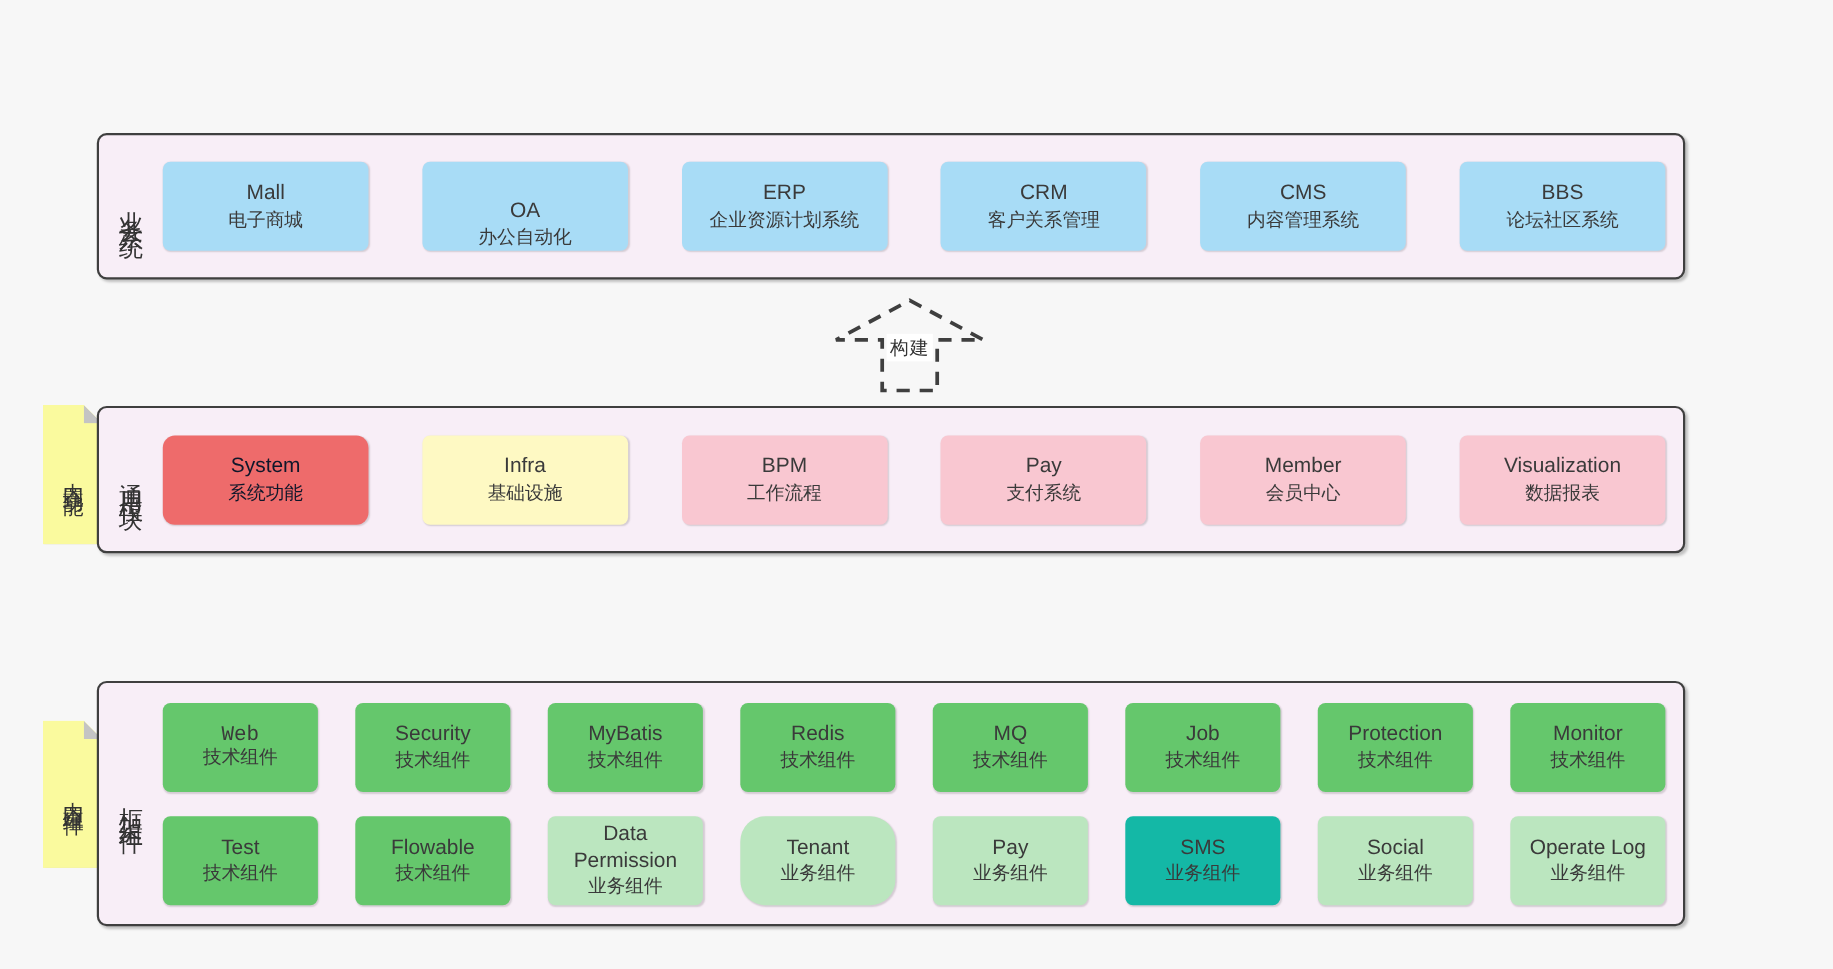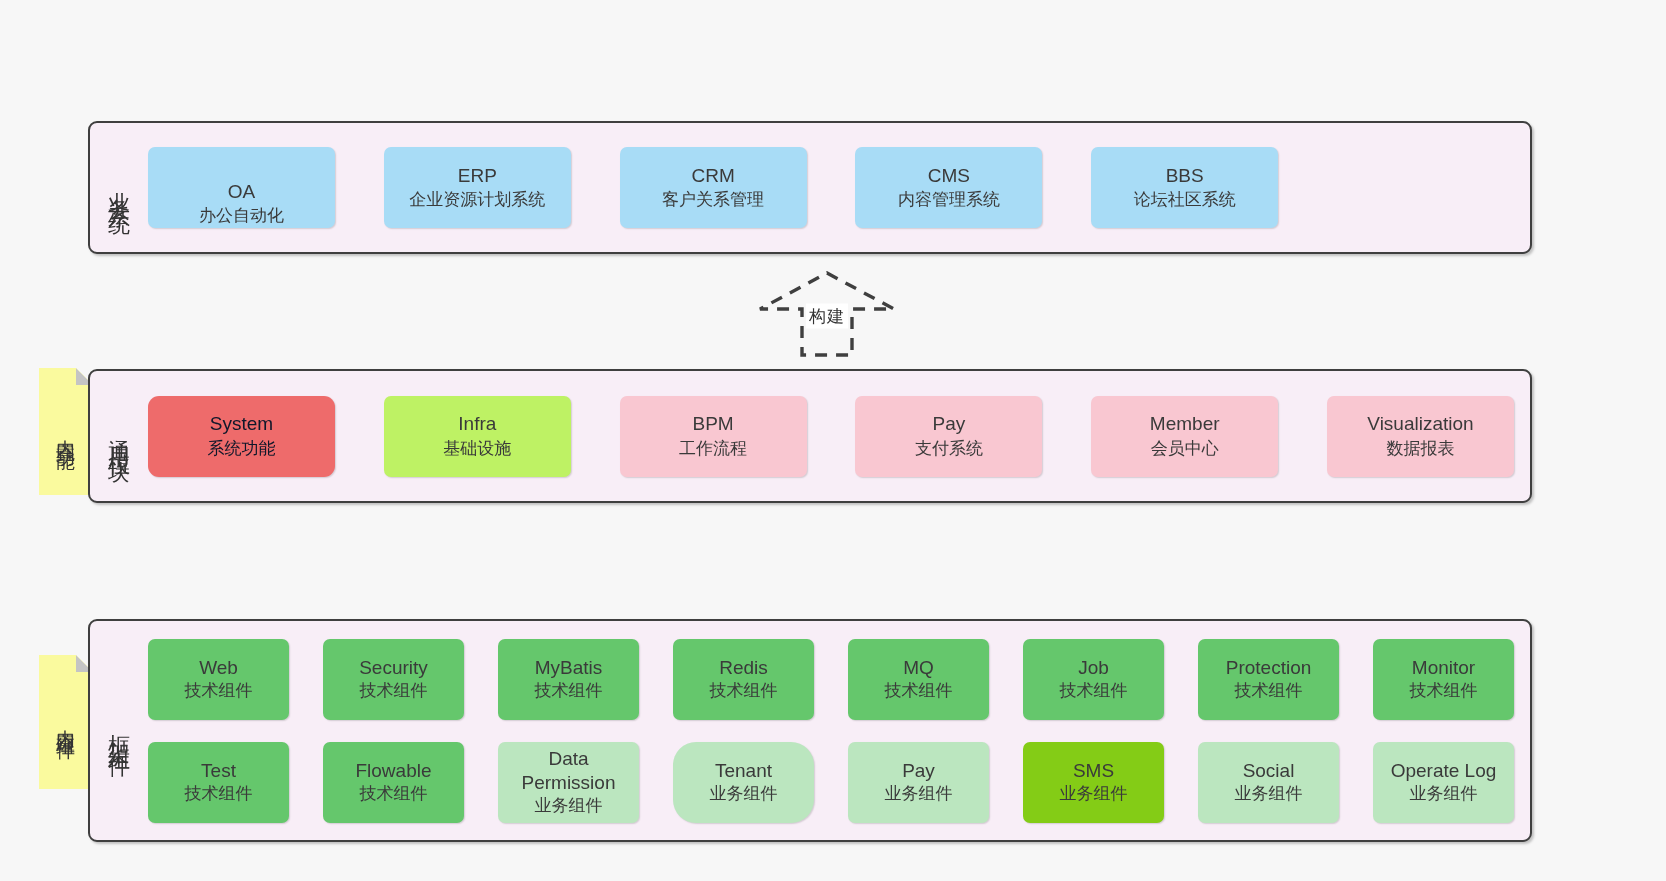--- a/index.html
+++ b/index.html
@@ -115,20 +115,24 @@
       <svg width="140" height="88" viewBox="0 0 140 88">
         <polygon points="70,3 137,39 95,39 95,85 45,85 45,39 3,39" fill="#f7f7f7" stroke="#3f3f3f" stroke-width="3.4" stroke-dasharray="12,9"></polygon>
       </svg>
       <span class="arrow-label" style="background: rgb(255, 255, 255);">构建</span>
     </div>
     <div class="layer" style="top: 121px; height: 133px; background: rgb(248, 238, 247); border-color: rgb(63, 63, 63);">
       <div class="layer-label">
         <span>业务系统</span>
       </div>
       <div class="boxes" style="grid-template-columns: repeat(6, 187px); grid-template-rows: repeat(1, 81px);">
+        <div class="box" style="background: rgb(168, 220, 246); color: rgb(58, 58, 58);">
+          <div class="t">Mall</div>
+          <div class="s">电子商城</div>
+        </div>
         <div class="box" style="background: rgb(168, 220, 246); color: rgb(58, 58, 58); justify-content: flex-end;">
           <div class="t">OA</div>
           <div class="s">办公自动化</div>
         </div>
         <div class="box" style="background: rgb(168, 220, 246); color: rgb(58, 58, 58);">
           <div class="t">ERP</div>
           <div class="s">企业资源计划系统</div>
         </div>
         <div class="box" style="background: rgb(168, 220, 246); color: rgb(58, 58, 58); align-items: center;">
           <div class="t">CRM</div>
@@ -150,21 +154,21 @@
     </div>
     <div class="layer" style="top: 369px; height: 134px; background: rgb(248, 238, 247); border-color: rgb(63, 63, 63);">
       <div class="layer-label">
         <span>通用模块</span>
       </div>
       <div class="boxes" style="grid-template-columns: repeat(6, 187px); grid-template-rows: repeat(1, 81px);">
         <div class="box" style="background: rgb(238, 107, 107); color: #0f172a; border-radius: 11px;">
           <div class="t">System</div>
           <div class="s">系统功能</div>
         </div>
-        <div class="box" style="background: #bef264; color: rgb(58, 58, 58);">
+        <div class="box" style="background: #fef9c3; color: rgb(58, 58, 58);">
           <div class="t">Infra</div>
           <div class="s">基础设施</div>
         </div>
         <div class="box" style="background: rgb(249, 199, 209); color: rgb(58, 58, 58);">
           <div class="t">BPM</div>
           <div class="s">工作流程</div>
         </div>
         <div class="box" style="background: rgb(249, 199, 209); color: rgb(58, 58, 58);">
           <div class="t">Pay</div>
           <div class="s">支付系统</div>
@@ -181,21 +185,21 @@
     </div>
     <div class="sticky" style="left: 39px; top: 655px; width: 54px; height: 134px; background: rgb(250, 250, 158);">
       <div class="fold" style="background: rgb(196, 196, 196);"></div>
       <span>内置组件</span>
     </div>
     <div class="layer compact" style="top: 619px; height: 223px; background: rgb(248, 238, 247); border-color: rgb(63, 63, 63);">
       <div class="layer-label">
         <span>框架组件</span>
       </div>
       <div class="boxes" style="grid-template-columns: repeat(8, 141px); grid-template-rows: repeat(2, 81px); row-gap: 22px;">
-        <div class="box" style="background: rgb(101, 199, 108); color: rgb(58, 58, 58);">
+        <div class="box" style="background: rgb(101, 199, 108); color: rgb(58, 58, 58); font-family: Liberation Mono, monospace;">
           <div class="t">Web</div>
           <div class="s">技术组件</div>
         </div>
         <div class="box" style="background: rgb(101, 199, 108); color: rgb(58, 58, 58);">
           <div class="t">Security</div>
           <div class="s">技术组件</div>
         </div>
         <div class="box" style="background: rgb(101, 199, 108); color: rgb(58, 58, 58);">
           <div class="t">MyBatis</div>
           <div class="s">技术组件</div>
@@ -233,21 +237,21 @@
           <div class="s">业务组件</div>
         </div>
         <div class="box" style="background: rgb(187, 230, 191); color: rgb(58, 58, 58); border-radius: 23px;">
           <div class="t">Tenant</div>
           <div class="s">业务组件</div>
         </div>
         <div class="box" style="background: rgb(187, 230, 191); color: rgb(58, 58, 58);">
           <div class="t">Pay</div>
           <div class="s">业务组件</div>
         </div>
-        <div class="box" style="background: #84cc16; color: rgb(58, 58, 58);">
+        <div class="box" style="background: #14b8a6; color: rgb(58, 58, 58);">
           <div class="t">SMS</div>
           <div class="s">业务组件</div>
         </div>
         <div class="box" style="background: rgb(187, 230, 191); color: rgb(58, 58, 58);">
           <div class="t">Social</div>
           <div class="s">业务组件</div>
         </div>
         <div class="box" style="background: rgb(187, 230, 191); color: rgb(58, 58, 58);">
           <div class="t">Operate Log</div>
           <div class="s">业务组件</div>

